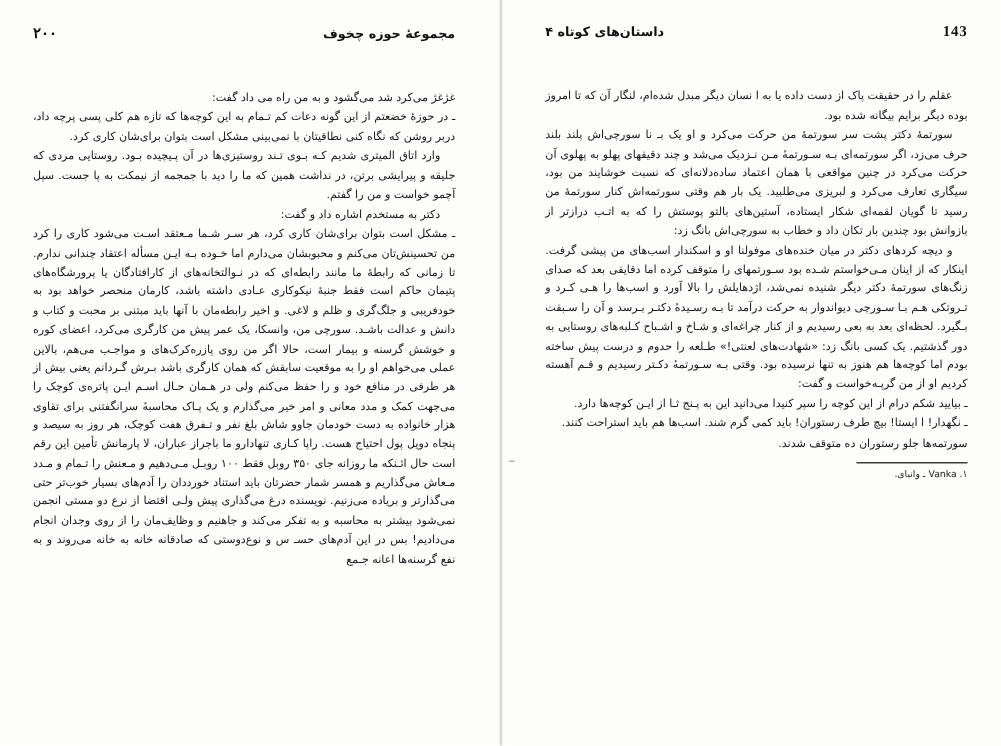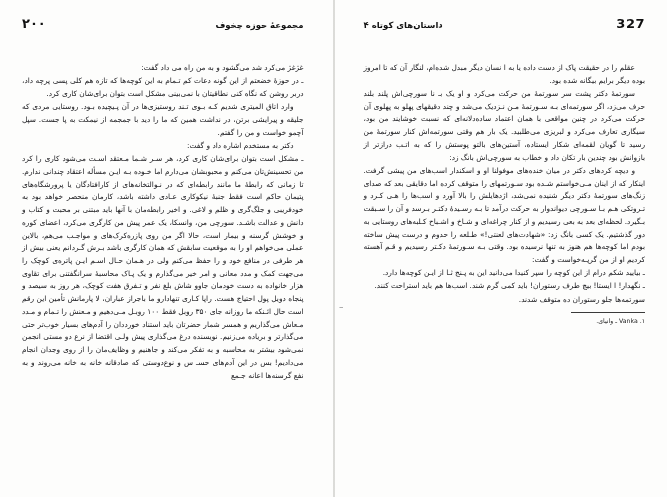--- a/index.html
+++ b/index.html
@@ -47,21 +47,21 @@
     display: flex;
     flex-direction: row;
     justify-content: space-between;
     align-items: baseline;
     font-size: 8.5px;
     font-weight: bold;
     color: #111;
     padding-bottom: 3px;
     margin-bottom: 7px;
   }
-  .page-head .folio { font-size: 13px; letter-spacing: 0.5px; }
+  .page-head .folio { font-size: 10px; letter-spacing: 0.5px; font-family: Liberation Serif, serif; }
   .page-head .running { font-size: 8.5px; }
 
   .body-text {
     font-size: 7.4px;
     line-height: 1.72;
     text-align: justify;
     text-justify: inter-word;
     color: #16161a;
     direction: rtl;
     margin-top: 28px;
@@ -93,21 +93,21 @@
   .edge-mark.l { left: 6px; top: 300px; }
 </style>
 </head>
 <body>
 
 <div class="book">
   <div class="gutter"></div>
 
   <div class="page right">
     <div class="page-head">
-      <span class="folio">327</span>
+      <span class="folio">143</span>
       <span class="running">داستان‌های کوتاه ۴</span>
     </div>
     <div class="body-text">
       <p>عقلم را در حقیقت پاک از دست داده یا به ا نسان دیگر مبدل شده‌ام، لنگار آن که تا امروز بوده دیگر برایم بیگانه شده بود.</p>
       <p>سورتمهٔ دکتر پشت سر سورتمهٔ من حرکت می‌کرد و او یک بـ نا سورچی‌اش پلند بلند حرف می‌زد، اگر سورتمه‌ای بـه سـورتمهٔ مـن نـزدیک می‌شد و چند دقیقهای پهلو به پهلوی آن حرکت می‌کرد در چنین مواقعی با همان اعتماد ساده‌دلانه‌ای که نسبت خوشایند من بود، سیگاری تعارف می‌کرد و لبریزی می‌طلبید. یک بار هم وقتی سورتمه‌اش کنار سورتمهٔ من رسید تا گویان لقمه‌ای شکار ایستاده، آستین‌های بالتو پوستش را که به اتـب درازتر از بازوانش بود چندین بار تکان داد و خطاب به سورچی‌اش بانگ زد:</p>
       <p>و دیچه کردهای دکتر در میان خنده‌های موفولنا او و اسکندار اسب‌های من پیشی گرفت. اینکار که از اینان مـی‌خواستم شـده بود سـورتمهای را متوقف کرده اما دقایقی بعد که صدای زنگ‌های سورتمهٔ دکتر دیگر شنیده نمی‌شد، اژدهایلش را بالا آورد و اسب‌ها را هـی کـرد و تـروتکی هـم بـا سـورچی دیواندوار به حرکت درآمد تا بـه رسـیدهٔ دکتـر بـرسد و آن را سـبقت بـگیرد. لحظه‌ای بعد به بعی رسیدیم و از کنار چراغه‌ای و شـاخ و اشـباح کـلبه‌های روستایی به دور گذشتیم. یک کسی بانگ زد: «شهادت‌های لعنتی!» طـلعه را حدوم و درست پیش ساخته بودم اما کوچه‌ها هم هنوز به تنها نرسیده بود. وقتی بـه سـورتمهٔ دکـتر رسیدیم و قـم آهسته کردیم او از من گرپـه‌خواست و گفت:</p>
       <p class="noindent">ـ بیایید شکم درام از این کوچه را سپر کنیدا می‌دانید این به پـنج ثـا از ایـن کوچه‌ها دارد.</p>
       <p class="noindent">ـ نگهدار! ا ایستا! بیچ طرف رستوران! باید کمی گرم شند. اسب‌ها هم باید استراحت کنند.</p>
       <p class="noindent">سورتمه‌ها جلو رستوران ده متوقف شدند.</p>
     </div>

